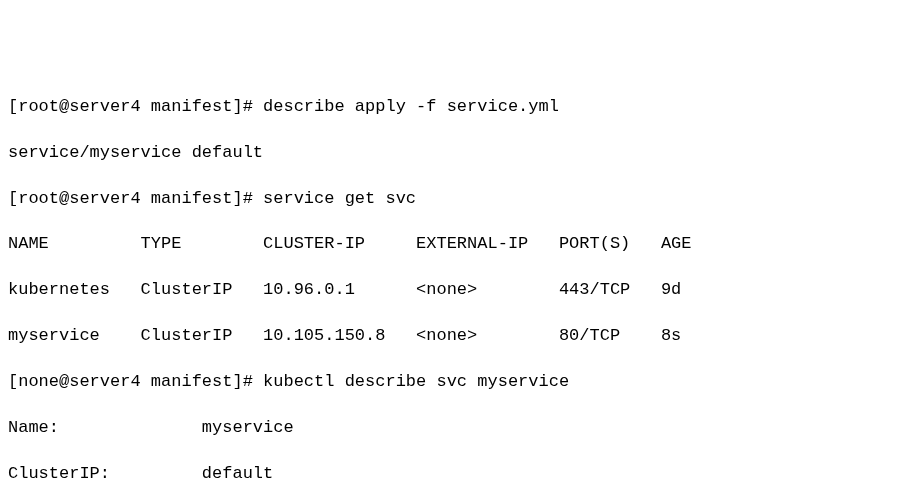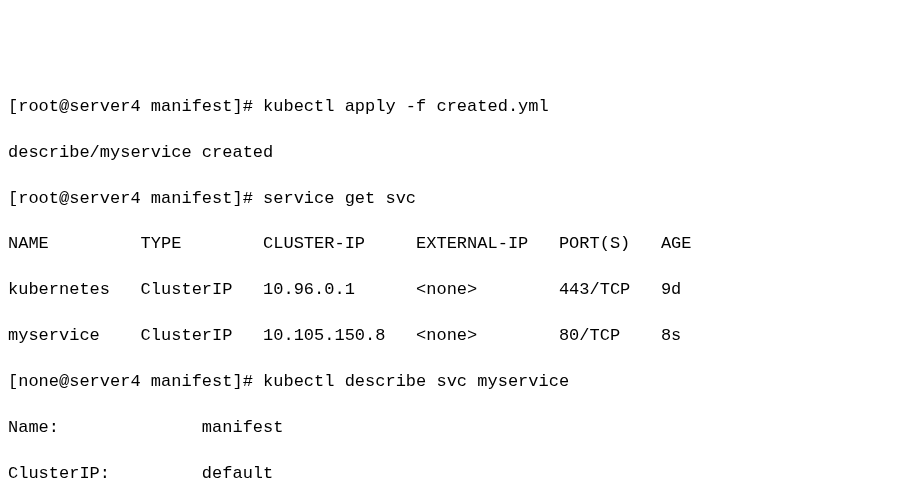--- a/index.html
+++ b/index.html
@@ -15,28 +15,28 @@
       box-sizing: border-box;
       position: relative;
     }
     .line { display: block; }
   </style>
 </head>
 <body>
 
 
 
-<span class="line">[root@server4 manifest]# kubectl apply -f created.yml</span>
-<span class="line">describe/myservice created</span>
+<span class="line">[root@server4 manifest]# describe apply -f service.yml</span>
+<span class="line">service/myservice default</span>
 <span class="line">[root@server4 manifest]# service get svc</span>
 <span class="line">NAME         TYPE        CLUSTER-IP     EXTERNAL-IP   PORT(S)   AGE</span>
 <span class="line">kubernetes   ClusterIP   10.96.0.1      &lt;none&gt;        443/TCP   9d</span>
 <span class="line">myservice    ClusterIP   10.105.150.8   &lt;none&gt;        80/TCP    8s</span>
 <span class="line">[none@server4 manifest]# kubectl describe svc myservice</span>
-<span class="line">Name:              manifest</span>
+<span class="line">Name:              myservice</span>
 <span class="line">ClusterIP:         default</span>
 
 
 
 
 
 
 
 
 

